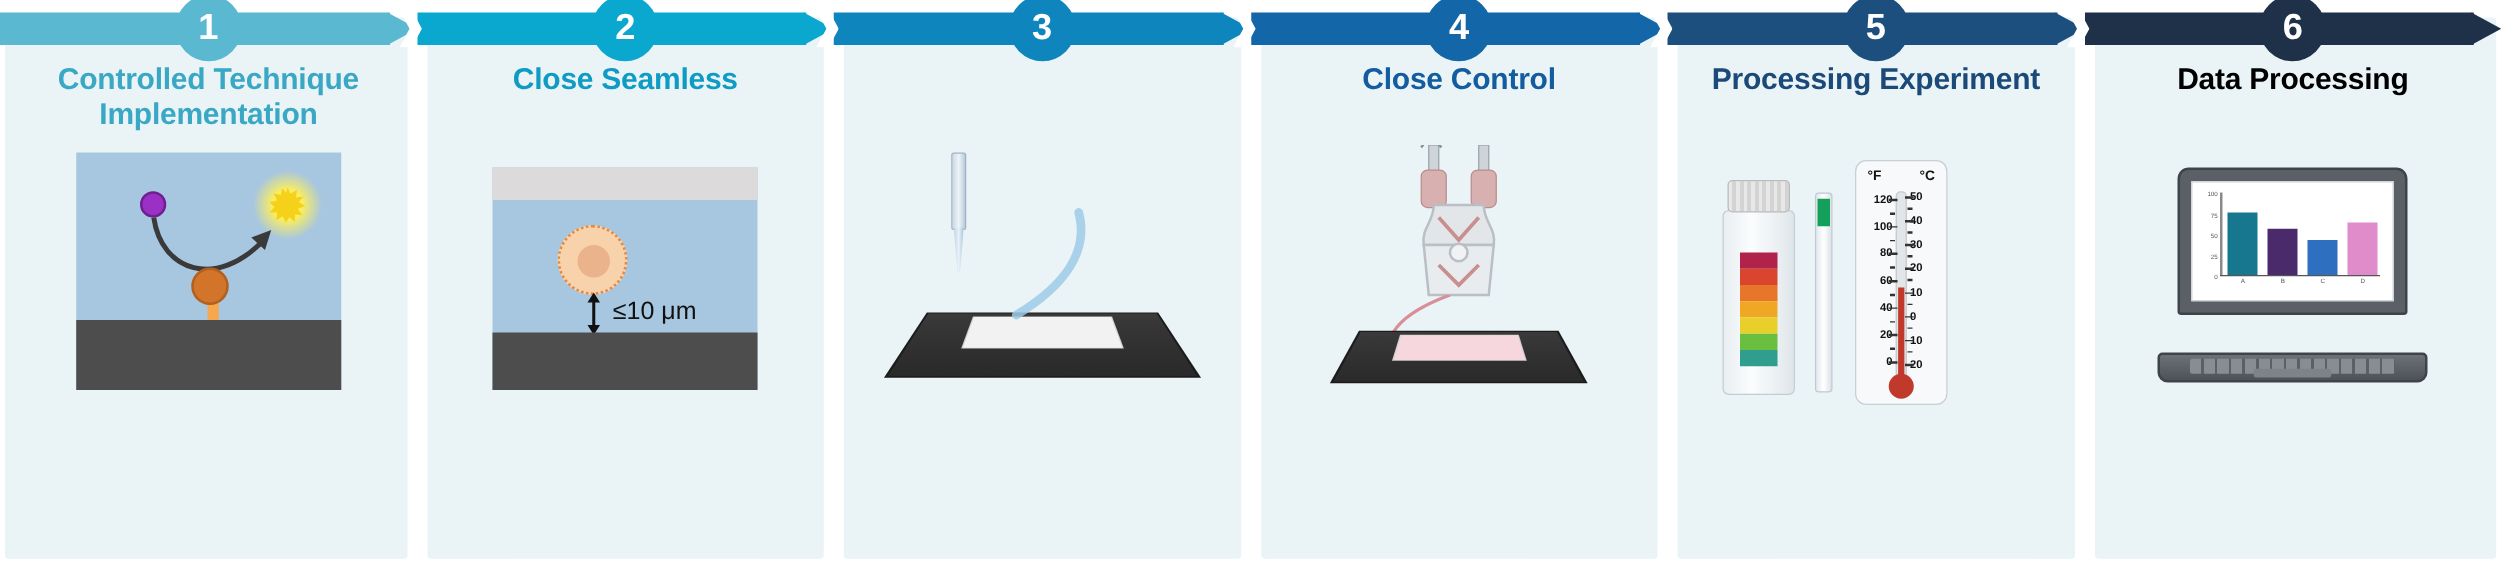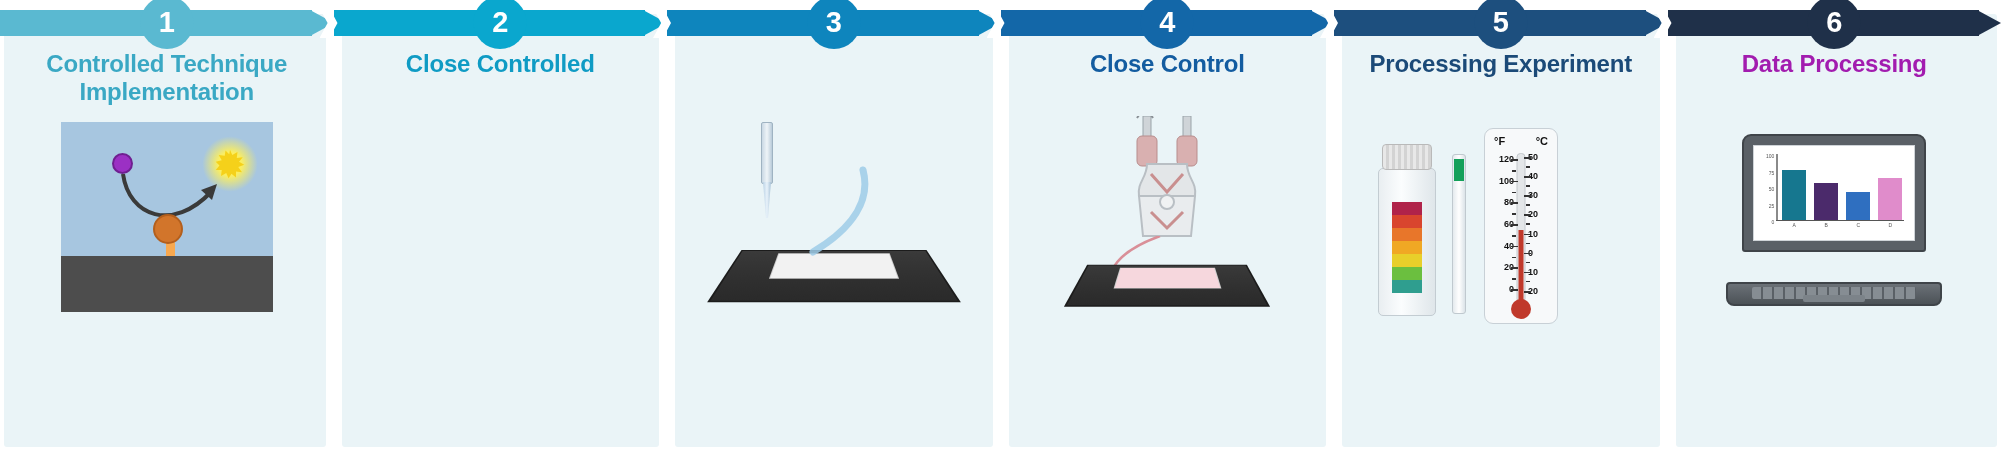--- a/index.html
+++ b/index.html
@@ -286,21 +286,35 @@
     <div class="band">
       <div class="notch"></div>
       <div class="bar">
         <div class="body" style="background:#0aa7ce"></div>
         <div class="head">
             <span style="position:absolute;top:0;left:0;width:0;height:0;border-top:13px solid transparent;border-bottom:13px solid transparent;border-left:24px solid #0aa7ce;display:block;"></span>
           </div>
       </div>
       <div class="circle" style="background:#0aa7ce">2</div>
     </div>
-    <div class="title" style="color:#0f9bc4">Close Controlled</div>
+    <div class="title" style="color:#0f9bc4">Close Seamless</div>
+    <div class="art">
+      <div class="s2-box">
+        <div class="s2-top"></div>
+        <div class="s2-cell"></div>
+        <div class="s2-nuc"></div>
+        <svg class="s2-dim" viewBox="0 0 22 34">
+          <line x1="11" y1="3" x2="11" y2="31" stroke="#111" stroke-width="2.4"></line>
+          <path d="M11 0 L16 8 L6 8 Z" fill="#111"></path>
+          <path d="M11 34 L6 26 L16 26 Z" fill="#111"></path>
+        </svg>
+        <div class="s2-label">≤10 μm</div>
+        <div class="s2-sub"></div>
+      </div>
+    </div>
   </div>
 
   <div class="step">
     <div class="panel"></div>
     <div class="band">
       <div class="notch"></div>
       <div class="bar">
         <div class="body" style="background:#0e85bd"></div>
         <div class="head">
             <span style="position:absolute;top:0;left:0;width:0;height:0;border-top:13px solid transparent;border-bottom:13px solid transparent;border-left:24px solid #0e85bd;display:block;"></span>
@@ -454,21 +468,21 @@
     <div class="band">
       <div class="notch"></div>
       <div class="bar">
         <div class="body" style="background:#1f3049"></div>
         <div class="head">
             <span style="position:absolute;top:0;left:0;width:0;height:0;border-top:13px solid transparent;border-bottom:13px solid transparent;border-left:24px solid #1f3049;display:block;"></span>
           </div>
       </div>
       <div class="circle" style="background:#1f3049">6</div>
     </div>
-    <div class="title" style="color:#a21caf">Data Processing</div>
+    <div class="title" style="color:#000000">Data Processing</div>
     <div class="art">
       <div class="s6-lap">
         <div class="s6-lid">
           <div class="s6-screen">
             <div class="s6-plot">
               <div class="s6-ylab">
                   <u style="top: 0%;">100</u>
                   <u style="top: 25%;">75</u>
                   <u style="top: 50%;">50</u>
                   <u style="top: 75%;">25</u>

